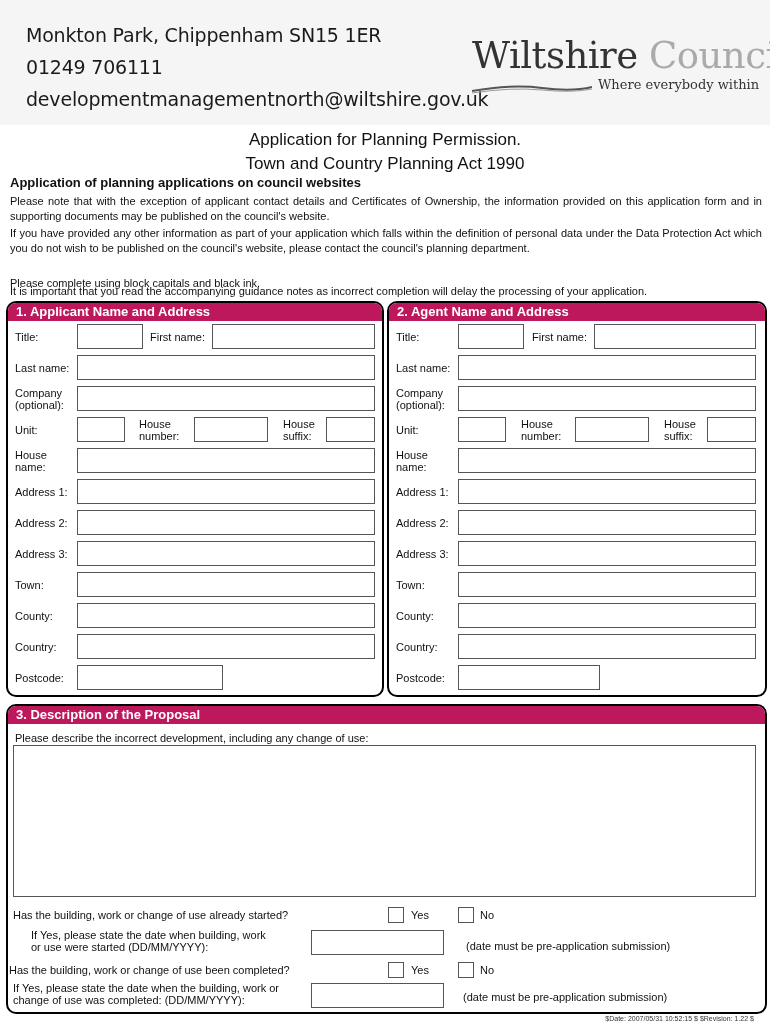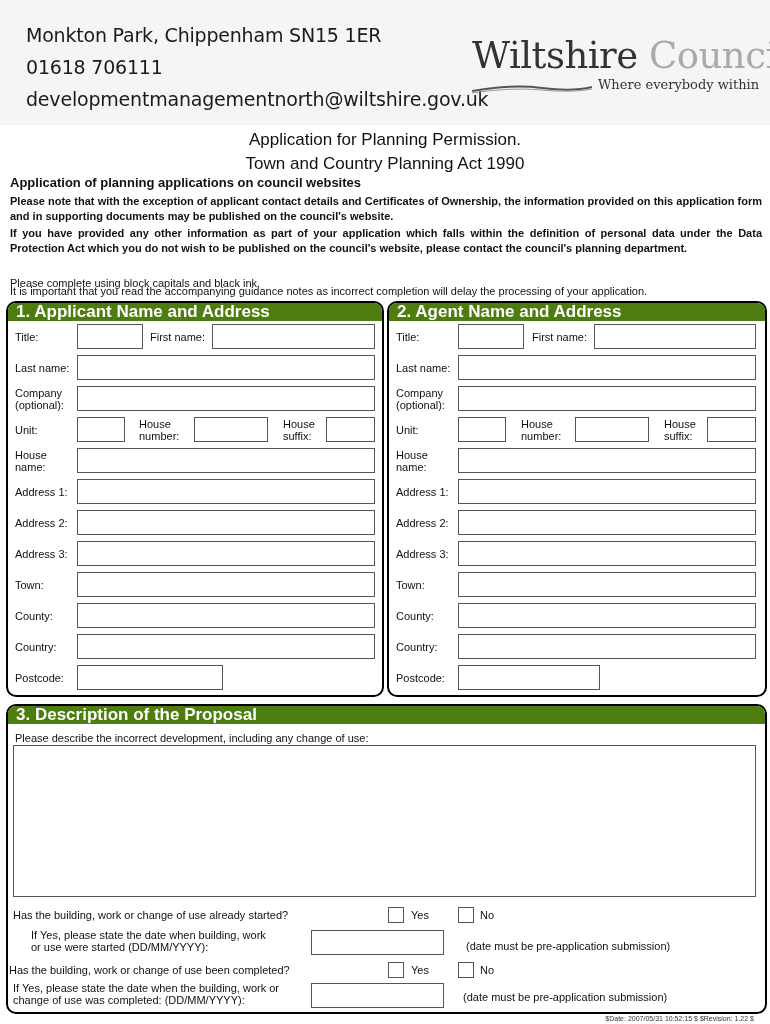--- a/index.html
+++ b/index.html
@@ -9,34 +9,34 @@
   .hdr-band { left:0; top:0; width:770px; height:125px; background:#f5f5f5; }
   .contact { left:26px; font-size:19px; color:#1a1a1a; white-space:nowrap; font-family:"DejaVu Sans", sans-serif; letter-spacing:-0.2px; }
   .logo-main { left:472px; top:34px; font-size:37px; font-family:"DejaVu Serif", serif; color:#333; letter-spacing:-0.5px; white-space:nowrap; }
   .logo-main .light { color:#aaa; }
   .logo-tag { left:598px; top:77px; font-size:13px; font-family:"DejaVu Serif", serif; color:#333; white-space:nowrap; }
   .logo-swoosh { left:472px; top:82px; width:120px; height:12px; }
   .title1, .title2 { left:0; width:770px; text-align:center; font-size:17px; color:#111; }
   .title1 { top:130px; } .title2 { top:154px; }
   .pubhead { left:10px; top:175px; font-size:13px; font-weight:bold; }
   .para { left:10px; width:752px; font-size:11px; line-height:15px; }
-  .para.bold { font-weight:bold; text-align:justify; }
+  .para.bold { font-weight:normal; text-align:justify; }
   .panel { border:2px solid #000; border-radius:10px; background:#fff; overflow:hidden; }
-  .panel-head { background:#4d7c0f; color:#fff; font-weight:bold; font-size:17px; padding:1px 8px; height:16px; line-height:16px; }
+  .panel-head { background:#be185d; color:#fff; font-weight:bold; font-size:13px; padding:1px 8px; height:16px; line-height:16px; }
   .lbl { font-size:11px; line-height:12px; color:#111; }
   .box { border:1px solid #555; background:#fff; box-sizing:border-box; }
   .chk { width:16px; height:16px; border:1px solid #555; box-sizing:border-box; background:#fff; }
   .footer { right:16px; top:1015px; font-size:7px; color:#333; }
 </style>
 </head>
 <body>
 
 <div class="abs hdr-band"></div>
 <div class="abs contact" style="top:24px">Monkton Park, Chippenham SN15 1ER</div>
-<div class="abs contact" style="top:56px">01618 706111</div>
+<div class="abs contact" style="top:56px">01249 706111</div>
 <div class="abs contact" style="top:88px">developmentmanagementnorth@wiltshire.gov.uk</div>
 <div class="abs logo-main"><span>Wiltshire</span> <span class="light">Council</span></div>
 <svg class="abs logo-swoosh" viewBox="0 0 120 12">
     <path d="M0 9 Q40 2 70 6 T120 5" stroke="#555" stroke-width="2" fill="none"></path>
     <path d="M0 11 Q40 5 70 8 T120 7" stroke="#999" stroke-width="1" fill="none"></path>
   </svg>
 <div class="abs logo-tag">Where everybody within</div>
 
 <div class="abs title1">Application for Planning Permission.</div>
 <div class="abs title2">Town and Country Planning Act 1990</div>

